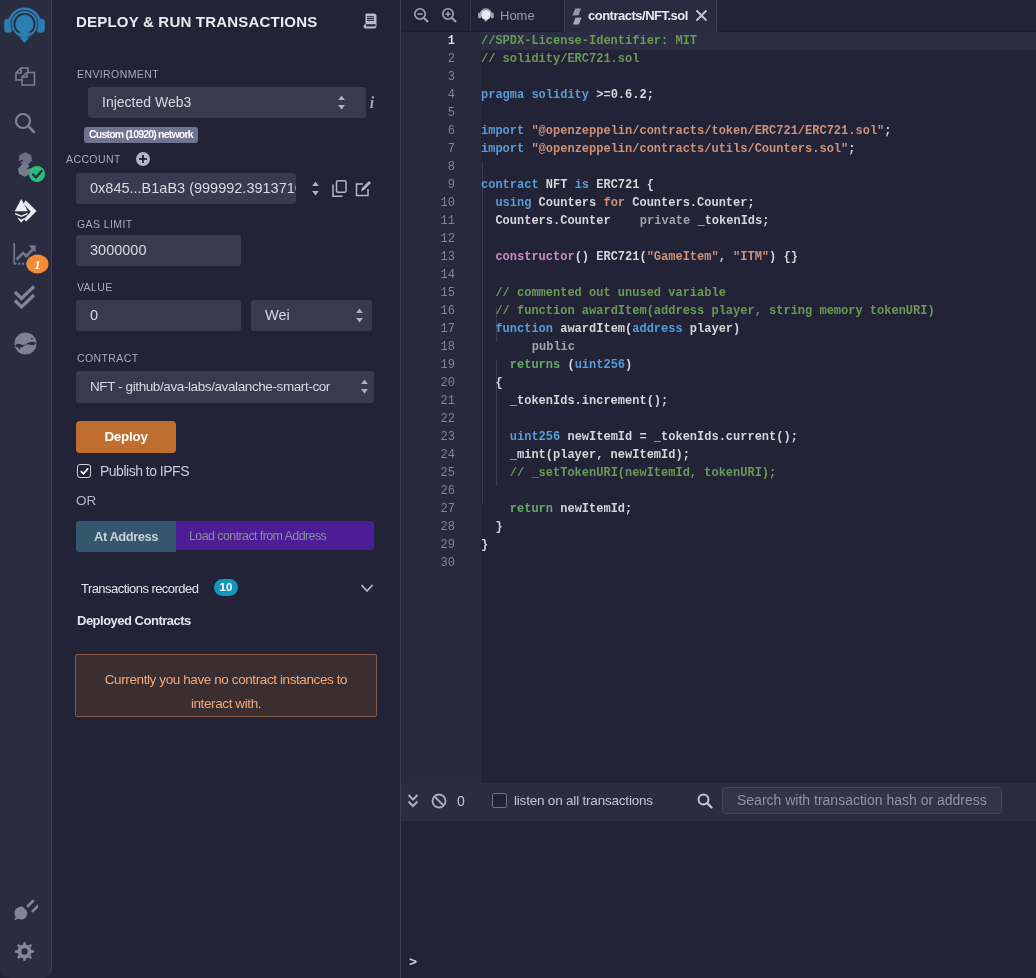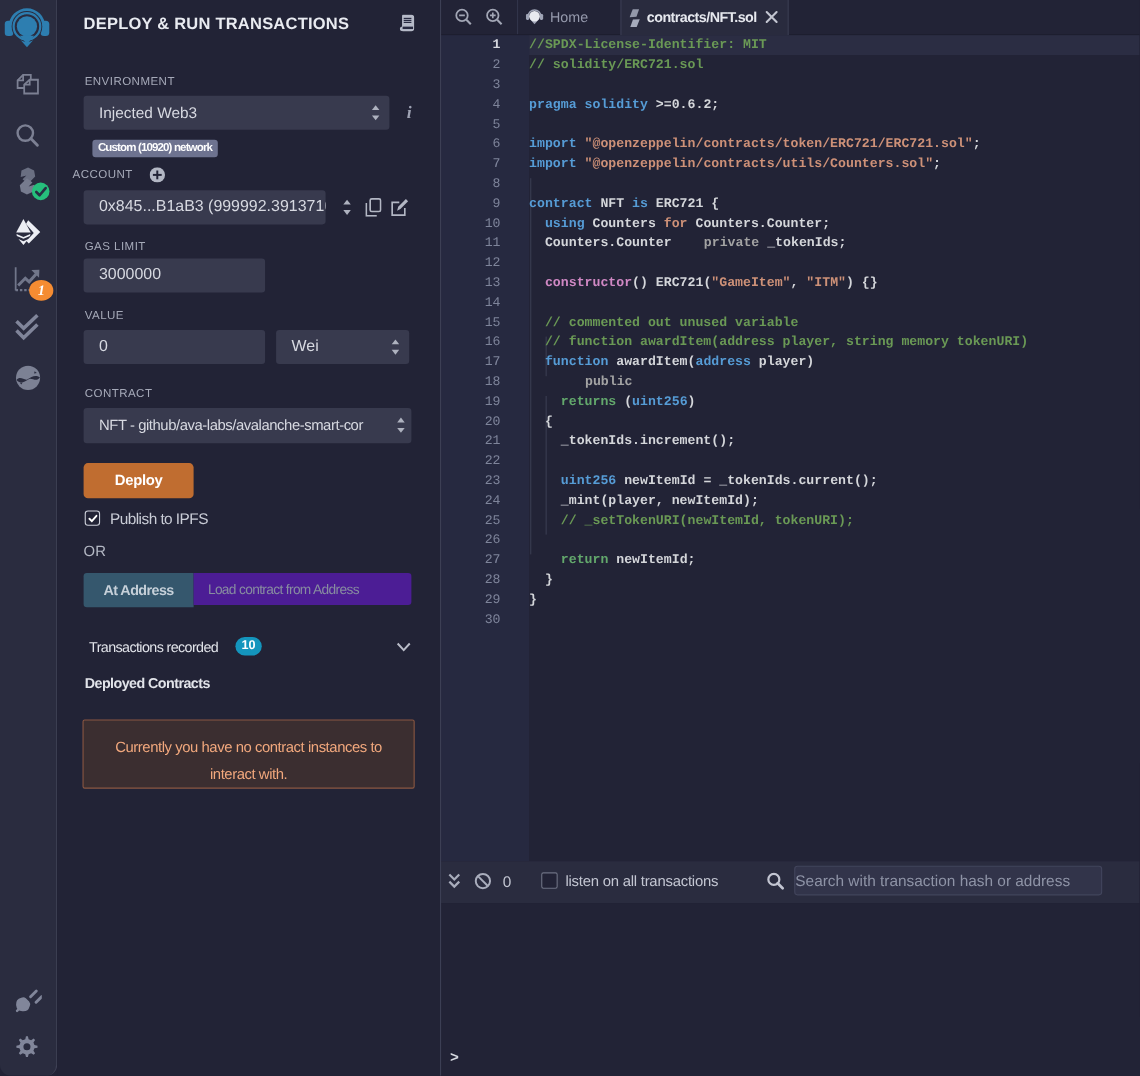--- a/index.html
+++ b/index.html
@@ -139,21 +139,21 @@
 
   <svg class="abs" style="left:363px;top:13px" width="14" height="16" viewBox="0 0 14 16">
     <path d="M3 0.5 L11 0.5 Q13.5 0.5 13.5 3 L13.5 13 Q13.5 15.5 11 15.5 L3.5 15.5 Q0.5 15.5 0.5 13.2 Q0.5 11.5 2.5 11.2 L2.5 2 Q2.5 0.5 3 0.5 Z" fill="#b6bac8"></path>
     <rect x="4" y="3.2" width="7" height="1.1" fill="#272940"></rect>
     <rect x="4" y="5" width="7" height="1.1" fill="#272940"></rect>
     <rect x="4" y="6.8" width="7" height="1.1" fill="#272940"></rect>
     <rect x="3" y="11.2" width="9.5" height="2.2" fill="#272940"></rect>
   </svg>
 
   <div class="lbl" style="left:77px;top:68px">ENVIRONMENT</div>
-  <div class="sel" style="left:76px;top:87px;width:278px;height:31px">Injected Web3</div>
+  <div class="sel" style="left:88px;top:87px;width:278px;height:31px">Injected Web3</div>
   <svg class="abs" style="left:336px;top:94px" width="11" height="17" viewBox="0 0 11 17">
     <path d="M5.5 1.6 L8.9 6 L2.1 6 Z" fill="#aeb2bf"></path>
     <path d="M5.5 15.4 L8.9 11 L2.1 11 Z" fill="#aeb2bf"></path>
   </svg>
   <div class="abs" style="left:366px;top:94px;width:12px;text-align:center;font-family:'Liberation Serif',serif;font-weight:bold;font-size:16px;color:#9fa3b4;font-style:italic">i</div>
 
   <div class="abs" style="left:84px;top:127px;height:15.5px;background:#6e7390;border-radius:3px;color:#fdfdfe;font-size:10.5px;font-weight:bold;letter-spacing:-0.8px;line-height:15.5px;padding:0 5px">Custom (10920) network</div>
 
   <div class="lbl" style="left:66px;top:153px">ACCOUNT</div>
   <svg class="abs" style="left:136px;top:152px" width="14" height="14" viewBox="0 0 14 14">
@@ -307,17 +307,17 @@
       <circle cx="8" cy="8" r="6.5" fill="none" stroke="#a9adbc" stroke-width="1.8"></circle>
       <line x1="3.5" y1="3.5" x2="12.5" y2="12.5" stroke="#a9adbc" stroke-width="1.8"></line>
     </svg>
     <div class="abs" style="left:57px;top:793px;font-size:14px;color:#c3c6d2">0</div>
     <div class="abs" style="left:92px;top:793px;width:15px;height:15px;border:1px solid #6e7284;border-radius:2px;background:#222336"></div>
     <div class="abs" style="left:114px;top:793px;font-size:13.5px;letter-spacing:-0.2px;color:#c3c6d2">listen on all transactions</div>
     <svg class="abs" style="left:297px;top:793px" width="16" height="16" viewBox="0 0 16 16">
       <circle cx="6.5" cy="6.5" r="5" fill="none" stroke="#c3c6d2" stroke-width="2"></circle>
       <line x1="10" y1="10" x2="14.5" y2="14.5" stroke="#c3c6d2" stroke-width="2.4" stroke-linecap="round"></line>
     </svg>
-    <div class="abs" style="left:322px;top:787px;width:280px;height:27px;background:#32344a;border:1px solid #42455c;border-radius:3px;color:#8e93a6;font-size:14px;line-height:25px;">Search with transaction hash or address</div>
+    <div class="abs" style="left:322px;top:787px;width:280px;height:27px;background:#32344a;border:1px solid #42455c;border-radius:3px;color:#8e93a6;font-size:14px;line-height:25px;padding-left:14px">Search with transaction hash or address</div>
     <div class="abs" style="left:9px;top:955px;font-family:'Liberation Mono',monospace;font-size:13.5px;font-weight:bold;color:#d6d9e0">&gt;</div>
   </div>
 
 </div>
 
 </body></html>

